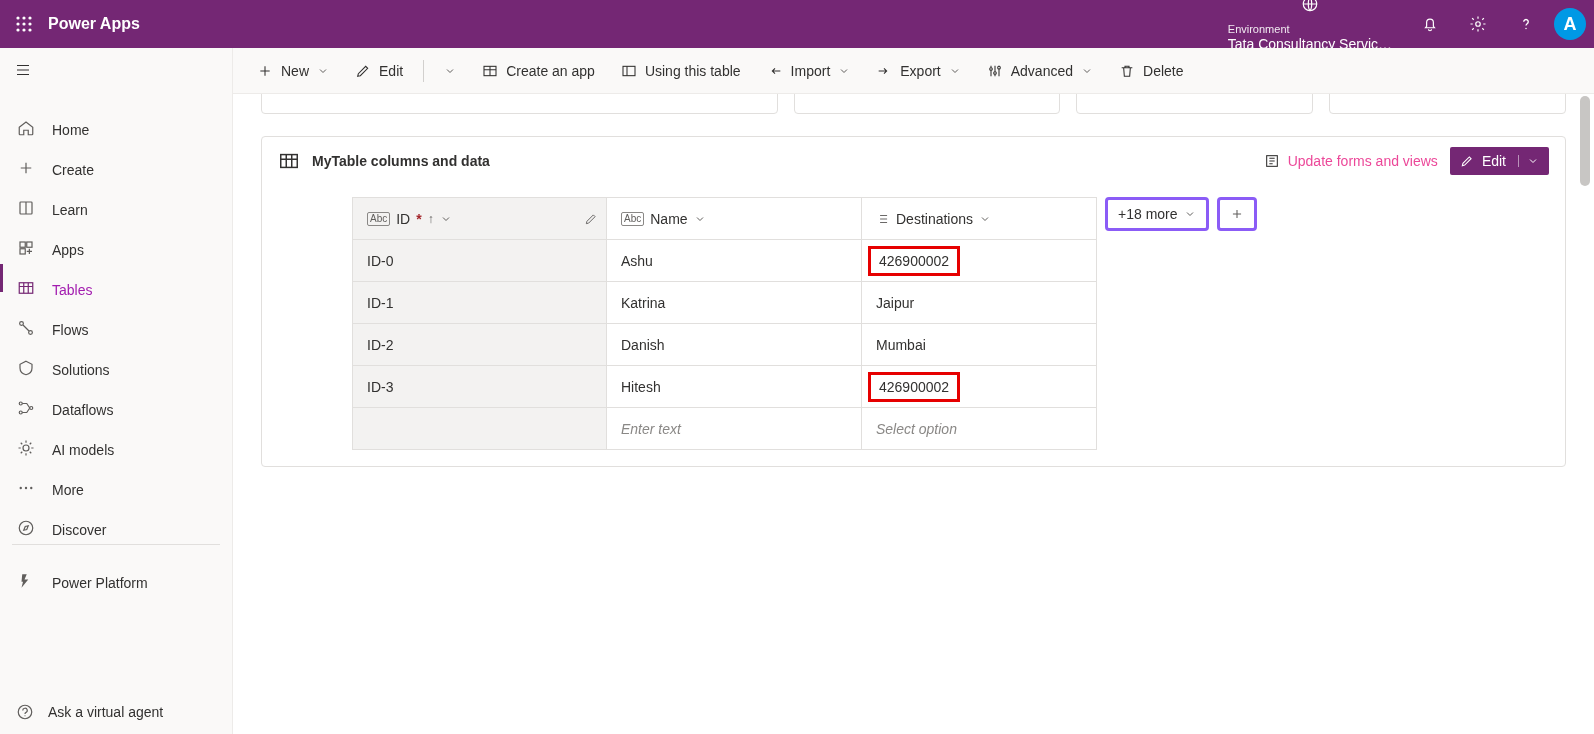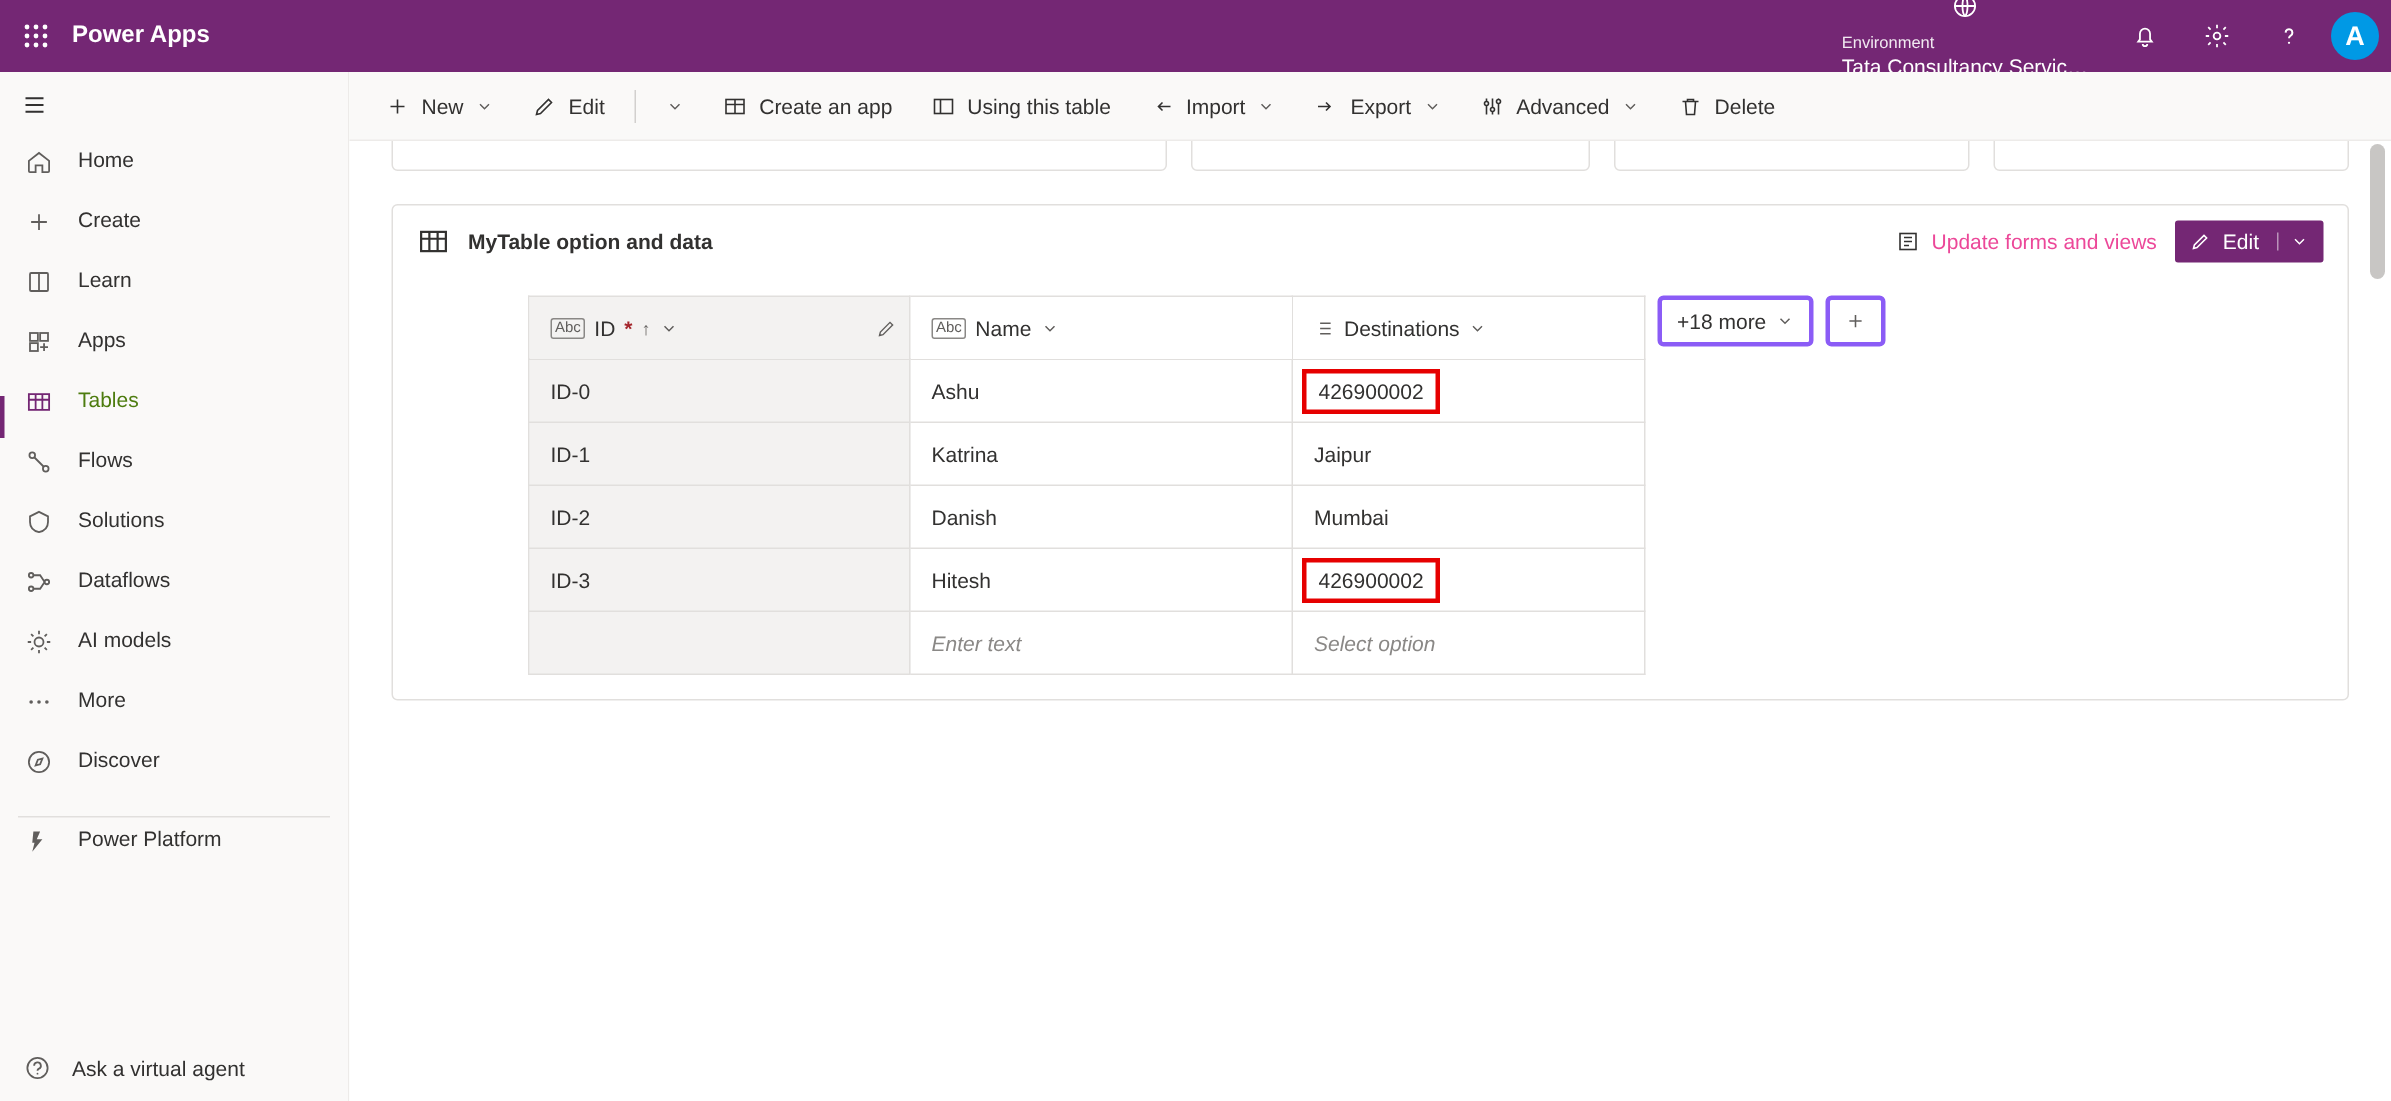--- a/index.html
+++ b/index.html
@@ -16,22 +16,22 @@
   .env-name { font-size: 14px; white-space: nowrap; overflow: hidden; text-overflow: ellipsis; max-width: 170px; }
   .top-icon { width: 48px; height: 48px; display: flex; align-items: center; justify-content: center; cursor: pointer; }
   .avatar { width: 32px; height: 32px; border-radius: 50%; background: #0099e5; color: #fff; display: flex; align-items: center; justify-content: center; font-weight: 600; font-size: 18px; margin: 0 8px 0 4px; }
 
   
   .shell { display: flex; height: calc(100% - 48px); }
   .sidebar { width: 233px; background: #faf9f8; border-right: 1px solid #edebe9; display: flex; flex-direction: column; }
   .side-top { height: 46px; display:flex; align-items:center; padding-left:14px; }
   .burger { width: 20px; height: 20px; cursor: pointer; }
   .nav { padding-top: 4px; }
-  .nav-item { display: flex; align-items: flex-start; gap: 16px; height: 40px; padding: 0 16px; cursor: pointer; color: #323130; position: relative; }
-  .nav-item.active { color: #4d7c0f; }
+  .nav-item { display: flex; align-items: flex-end; gap: 16px; height: 40px; padding: 0 16px; cursor: pointer; color: #323130; position: relative; }
+  .nav-item.active { color: #a21caf; }
   .nav-item.active::before { content:""; position:absolute; left:0; top:6px; bottom:6px; width:3px; background:#742774; }
   .nav-icon { width: 20px; height: 20px; display:flex; align-items:center; justify-content:center; color:inherit; }
   .nav-sep { border-top:1px solid #e1dfdd; margin: 6px 12px; }
   .sidebar-footer { margin-top: auto; }
   .ask-row { display:flex; align-items:center; gap:14px; height:44px; padding:0 16px; cursor:pointer; }
 
   
   .main { flex:1; display:flex; flex-direction:column; background:#fff; position:relative; }
   .cmdbar { height:46px; display:flex; align-items:center; gap:10px; padding: 0 16px; border-bottom:1px solid #edebe9; background:#faf9f8; }
   .cmd { display:flex; align-items:center; gap:8px; padding:6px 8px; border-radius:2px; cursor:pointer; color:#323130; }
@@ -350,21 +350,21 @@
         </div>
         <div class="card empty" style="flex:0.42"></div>
       </div>
 
       <div class="table-card">
         <div class="table-head">
           <svg width="22" height="22" viewBox="0 0 24 24" fill="none" stroke="#323130" stroke-width="1.6">
               <rect x="3" y="5" width="18" height="14"></rect>
               <path d="M3 10h18M9 5v14M15 5v14"></path>
             </svg>
-          <span class="table-title">MyTable option and data</span>
+          <span class="table-title">MyTable columns and data</span>
           <div class="right">
             <div class="link-btn">
               <svg width="16" height="16" viewBox="0 0 24 24" fill="none" stroke="#323130" stroke-width="1.6">
                   <rect x="4" y="4" width="16" height="16"></rect>
                   <path d="M8 8h8M8 12h8M8 16h5"></path>
                 </svg>
               <span>Update forms and views</span>
             </div>
             <div class="edit-btn">
               <svg width="14" height="14" viewBox="0 0 24 24" fill="none" stroke="#fff" stroke-width="1.8">

